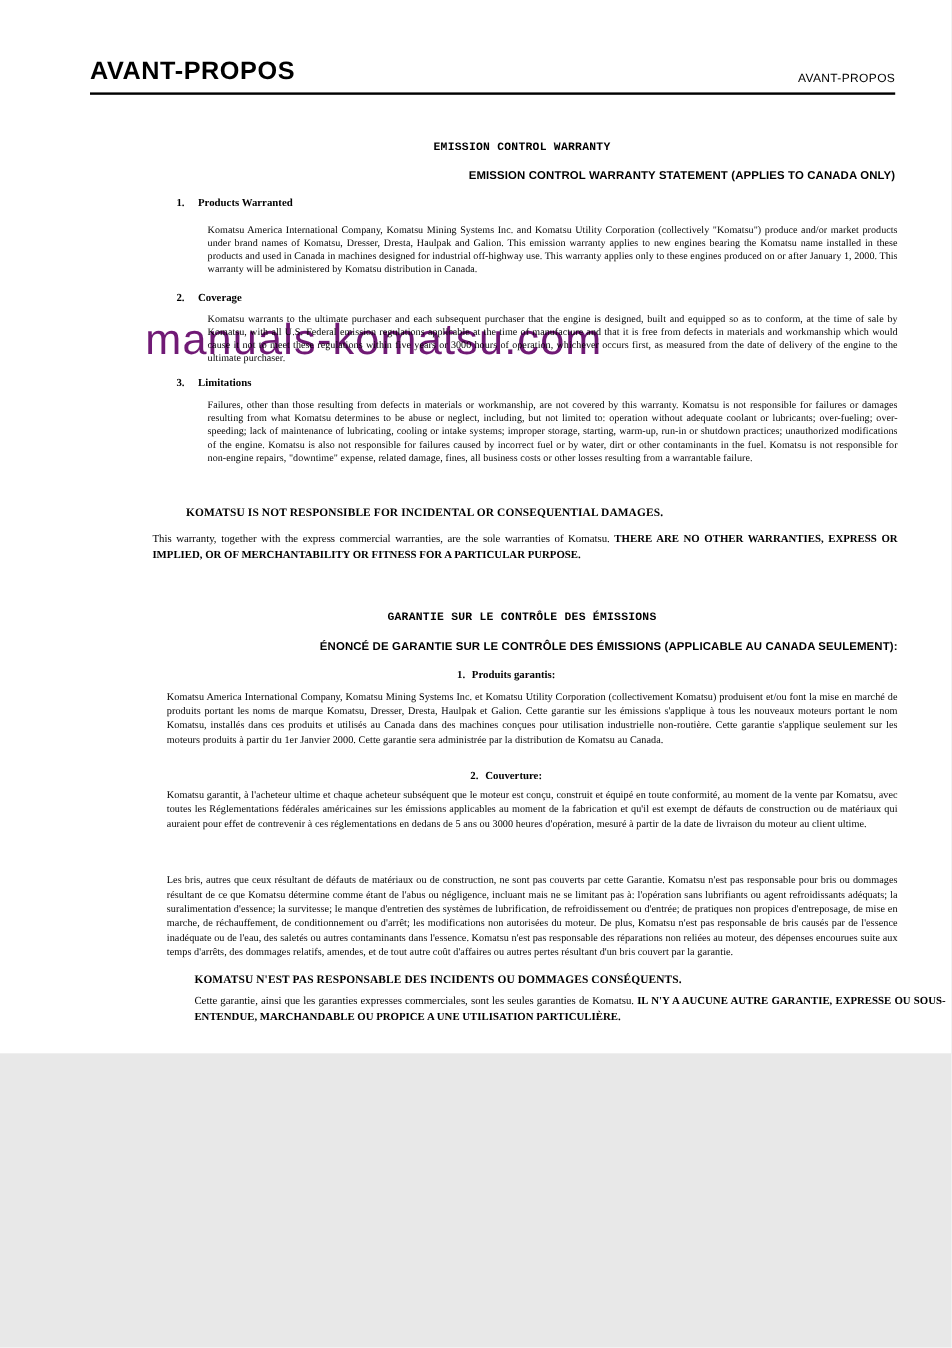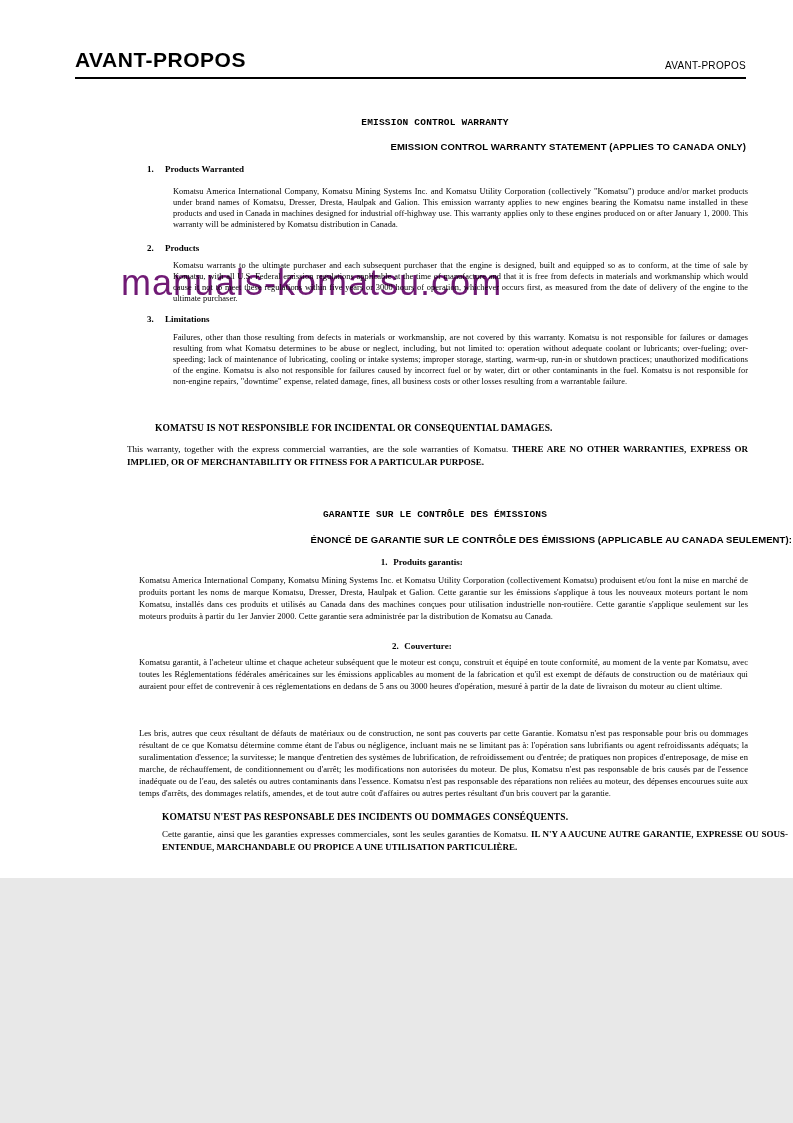--- a/index.html
+++ b/index.html
@@ -57,21 +57,21 @@
     font-size:36px;color:#701a75;letter-spacing:1px;
     mix-blend-mode:multiply;z-index:5;white-space:nowrap;text-align:right;
   }
   
   .en-stmt{left:130px;width:616px;}
   .en-item{left:147px;width:599px;}
   .en-para{left:173px;width:575px;}
   .en-damages{left:155px;width:593px;}
   .en-closing{left:127px;width:621px;}
   
-  .fr-stmt{left:122px;width:626px;margin-left:44px;}
+  .fr-stmt{left:122px;width:626px;}
   .fr-item{left:106px;width:626px;text-align:center;}
   .fr-para{left:139px;width:609px;}
   .fr-full{left:122px;width:626px;margin-left:40px;}
 </style>
 </head>
 <body>
 
 <div class="page">
 
   <div class="hdr-title">AVANT-PROPOS</div>
@@ -83,21 +83,21 @@
   <div class="blk sec-title sans-b" style="top:117px;">EMISSION CONTROL WARRANTY</div>
 
   <div class="blk stmt sans-b en-stmt" style="top:141px;">EMISSION CONTROL WARRANTY STATEMENT (APPLIES TO CANADA ONLY)</div>
 
   <div class="blk item-head en-item" style="top:164px;">
     <span class="num">1.</span><span>Products Warranted</span>
   </div>
   <div class="blk para en-para" style="top:187px;">Komatsu America International Company, Komatsu Mining Systems Inc. and Komatsu Utility Corporation (collectively "Komatsu") produce and/or market products under brand names of Komatsu, Dresser, Dresta, Haulpak and Galion. This emission warranty applies to new engines bearing the Komatsu name installed in these products and used in Canada in machines designed for industrial off-highway use. This warranty applies only to these engines produced on or after January 1, 2000. This warranty will be administered by Komatsu distribution in Canada.</div>
 
   <div class="blk item-head en-item" style="top:243px;">
-    <span class="num">2.</span><span>Products</span>
+    <span class="num">2.</span><span>Coverage</span>
   </div>
   <div class="blk para en-para" style="top:261px;">Komatsu warrants to the ultimate purchaser and each subsequent purchaser that the engine is designed, built and equipped so as to conform, at the time of sale by Komatsu, with all U.S. Federal emission regulations applicable at the time of manufacture and that it is free from defects in materials and workmanship which would cause it not to meet these regulations within five years or 3000 hours of operation, whichever occurs first, as measured from the date of delivery of the engine to the ultimate purchaser.</div>
 
   <div class="blk item-head en-item" style="top:314px;">
     <span class="num">3.</span><span>Limitations</span>
   </div>
   <div class="blk para en-para" style="top:333px;">Failures, other than those resulting from defects in materials or workmanship, are not covered by this warranty.  Komatsu is not responsible for failures or damages resulting from what Komatsu determines to be abuse or neglect, including, but not limited to: operation without adequate coolant or lubricants; over-fueling; over-speeding; lack of maintenance of lubricating, cooling or intake systems; improper storage, starting, warm-up, run-in or shutdown practices; unauthorized modifications of the engine. Komatsu is also not responsible for failures caused by incorrect fuel or by water, dirt or other contaminants in the fuel. Komatsu is not responsible for non-engine repairs, "downtime" expense, related damage, fines, all business costs or other losses resulting from a warrantable failure.</div>
 
   <div class="blk damages en-damages" style="top:423px;">KOMATSU IS NOT RESPONSIBLE FOR INCIDENTAL OR CONSEQUENTIAL DAMAGES.</div>
 

